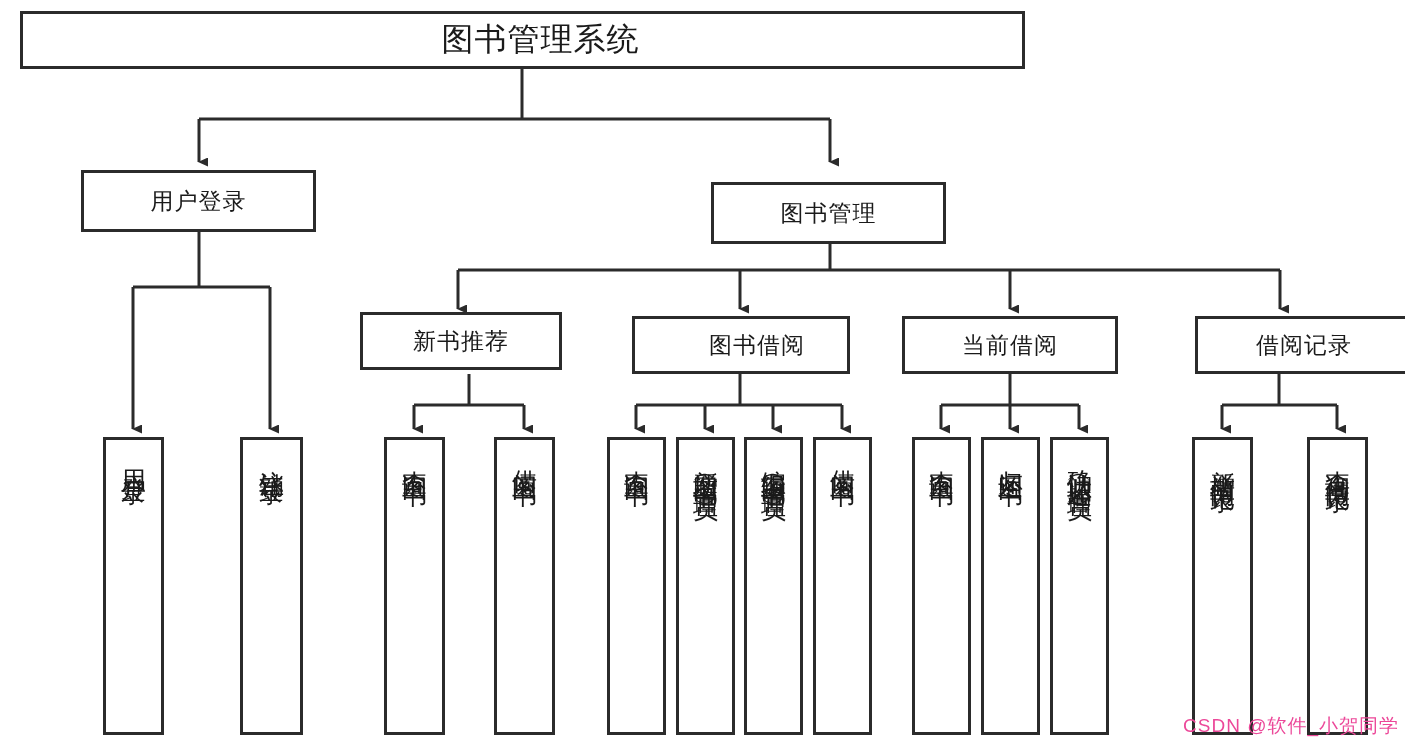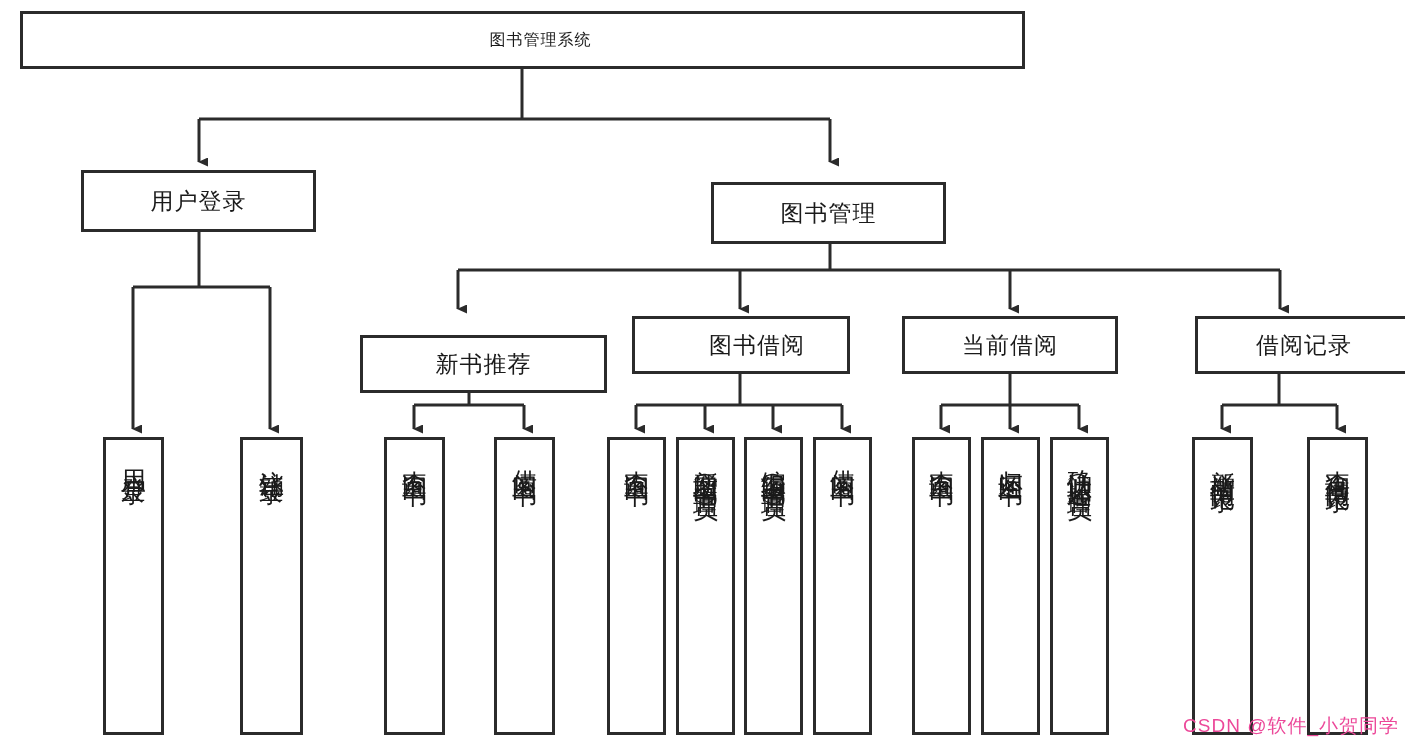--- a/index.html
+++ b/index.html
@@ -38,21 +38,21 @@
     display: block;
     text-align: center;
     line-height: 1.05;
     white-space: nowrap;
   }
   .h-node .node-label {
     font-size: 23px;
     letter-spacing: 1px;
   }
   .root .node-label {
-    font-size: 16px;
+    font-size: 32px;
     letter-spacing: 1px;
     margin-left: 36px;
   }
   .v-node {
     align-items: flex-start;
     padding-top: 10px;
   }
   .v-node .node-label {
     writing-mode: vertical-rl;
     text-orientation: upright;
@@ -134,21 +134,21 @@
     <span class="node-label">图书管理系统</span>
   </div>
 
   <div class="node h-node" style="left:81px; top:170px; width:235px; height:62px;">
     <span class="node-label">用户登录</span>
   </div>
   <div class="node h-node" style="left:711px; top:170px; width:235px; height:62px;margin-top:12px;">
     <span class="node-label">图书管理</span>
   </div>
 
-  <div class="node h-node" style="left:360px; top:335px; width:247px; height:58px;">
+  <div class="node h-node" style="left:360px; top:312px; width:202px; height:58px;">
     <span class="node-label">新书推荐</span>
   </div>
   <div class="node h-node" style="left:632px; top:316px; width:218px; height:58px;padding-left:32px;">
     <span class="node-label">图书借阅</span>
   </div>
   <div class="node h-node" style="left:902px; top:316px; width:216px; height:58px;">
     <span class="node-label">当前借阅</span>
   </div>
   <div class="node h-node" style="left:1170px; top:316px; width:218px; height:58px;margin-left:25px;">
     <span class="node-label">借阅记录</span>

